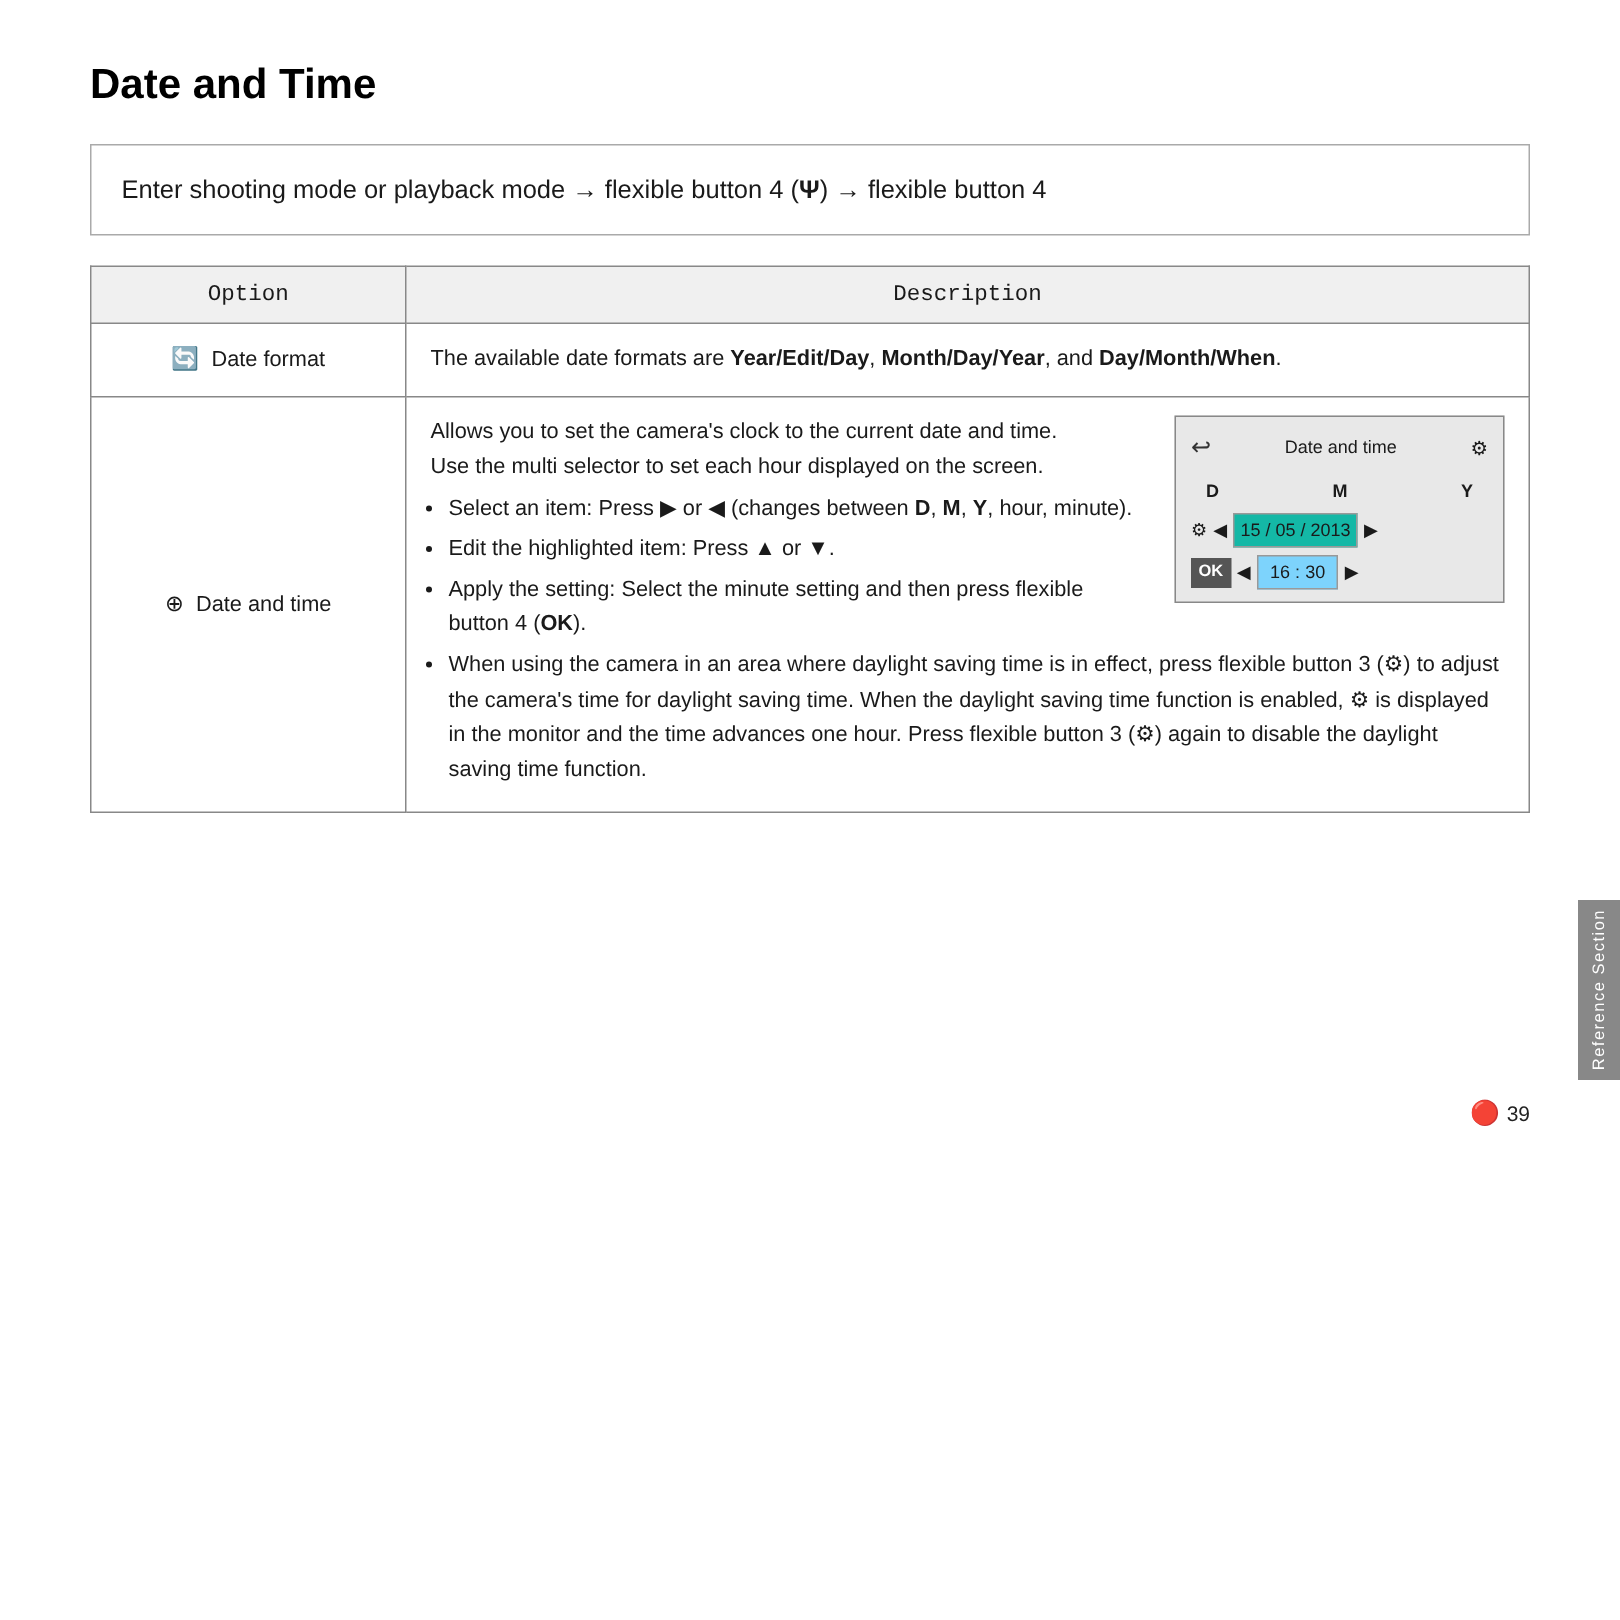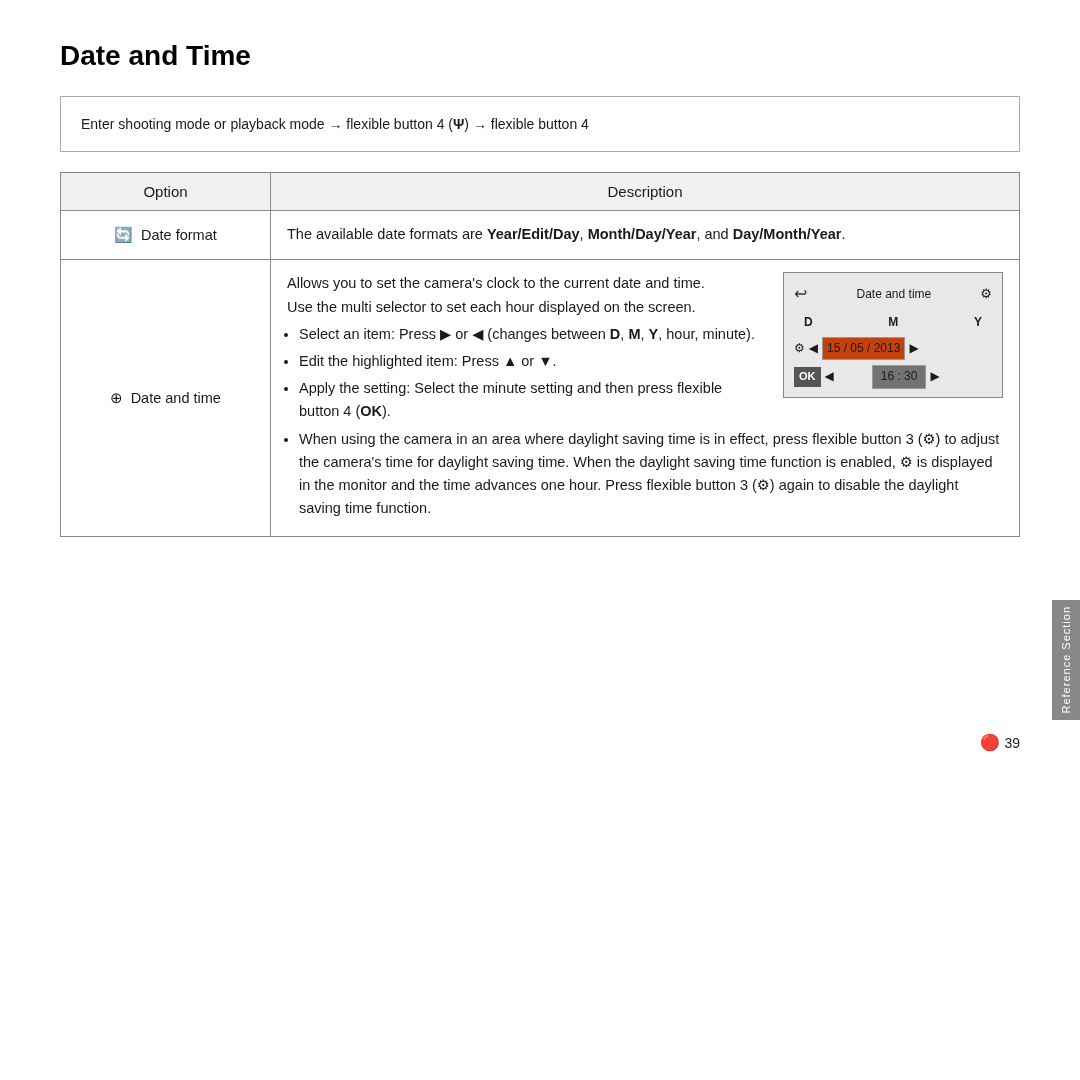--- a/index.html
+++ b/index.html
@@ -26,21 +26,21 @@
       font-size: 28px;
       font-weight: bold;
       margin-bottom: 24px;
       color: #000;
     }
 
     .intro-box {
       border: 1.5px solid #aaa;
       padding: 16px 20px;
       margin-bottom: 20px;
-      font-size: 14px;
+      font-size: 17px;
       line-height: 1.6;
     }
 
     .set-clock-text {
       font-size: 15px;
       margin-bottom: 12px;
       color: #222;
     }
 
     
@@ -50,20 +50,21 @@
       border: 1.5px solid #888;
     }
 
     .main-table th {
       border: 1.5px solid #888;
       padding: 10px 16px;
       font-weight: normal;
       font-size: 15px;
       background: #f0f0f0;
       text-align: center;
+      font-family: Liberation Mono, monospace;
     }
 
     .main-table td {
       border: 1.5px solid #888;
       padding: 12px 16px;
       vertical-align: top;
       font-size: 14.5px;
       line-height: 1.6;
     }
 
@@ -182,21 +183,21 @@
     <tbody>
 
       <tr class="date-format-row">
         <td class="option-col">
           <div class="option-label">
             <span style="font-size:15px;">🔄</span>
             <span>Date format</span>
           </div>
         </td>
         <td class="description-col">
-          The available date formats are <strong>Year/Edit/Day</strong>, <strong>Month/Day/Year</strong>, and <strong>Day/Month/Year</strong>.
+          The available date formats are <strong>Year/Edit/Day</strong>, <strong>Month/Day/Year</strong>, and <strong>Day/Month/When</strong>.
         </td>
       </tr>
 
       <tr class="date-and-time-row">
         <td class="option-col">
           <div class="option-label">
             <span style="font-size:15px;">⊕</span>
             <span>Date and time</span>
           </div>
         </td>
@@ -210,27 +211,27 @@
               <span style="font-size:13px;">⚙</span>
             </div>
             <div style="display:flex; justify-content:space-between; align-items:center; margin-bottom:5px; padding: 0 10px;">
               <span style="font-size:12px; font-weight:bold;">D</span>
               <span style="font-size:12px; font-weight:bold;">M</span>
               <span style="font-size:12px; font-weight:bold;">Y</span>
             </div>
             <div style="display:flex; align-items:center; gap:4px; margin-bottom:5px; font-size:12px;">
               <span>⚙</span>
               <span>◀</span>
-              <span style="background:#c2410c; border:1px solid #999; padding:1px 4px;">15 / 05 / 2013</span>
+              <span style="background:#14b8a6; border:1px solid #999; padding:1px 4px;">15 / 05 / 2013</span>
               <span>▶</span>
             </div>
             <div style="display:flex; align-items:center; gap:4px; font-size:12px;">
               <span style="background:#555; color:#fff; padding:1px 5px; font-size:11px; font-weight:bold;">OK</span>
               <span>◀</span>
-              <span style="background:#737373; border:1px solid #999; padding:1px 8px;margin-left:34px;">16 : 30</span>
+              <span style="background:#7dd3fc; border:1px solid #999; padding:1px 8px;">16 : 30</span>
               <span>▶</span>
             </div>
           </div>
 
           <span>Allows you to set the camera's clock to the current date and time.</span><br>
           <span>Use the multi selector to set each hour displayed on the screen.</span>
           <ul class="desc-list">
             <li>Select an item: Press ▶ or ◀ (changes between <strong>D</strong>, <strong>M</strong>, <strong>Y</strong>, hour, minute).</li>
             <li>Edit the highlighted item: Press ▲ or ▼.</li>
             <li>Apply the setting: Select the minute setting and then press flexible button 4 (<strong>OK</strong>).</li>

